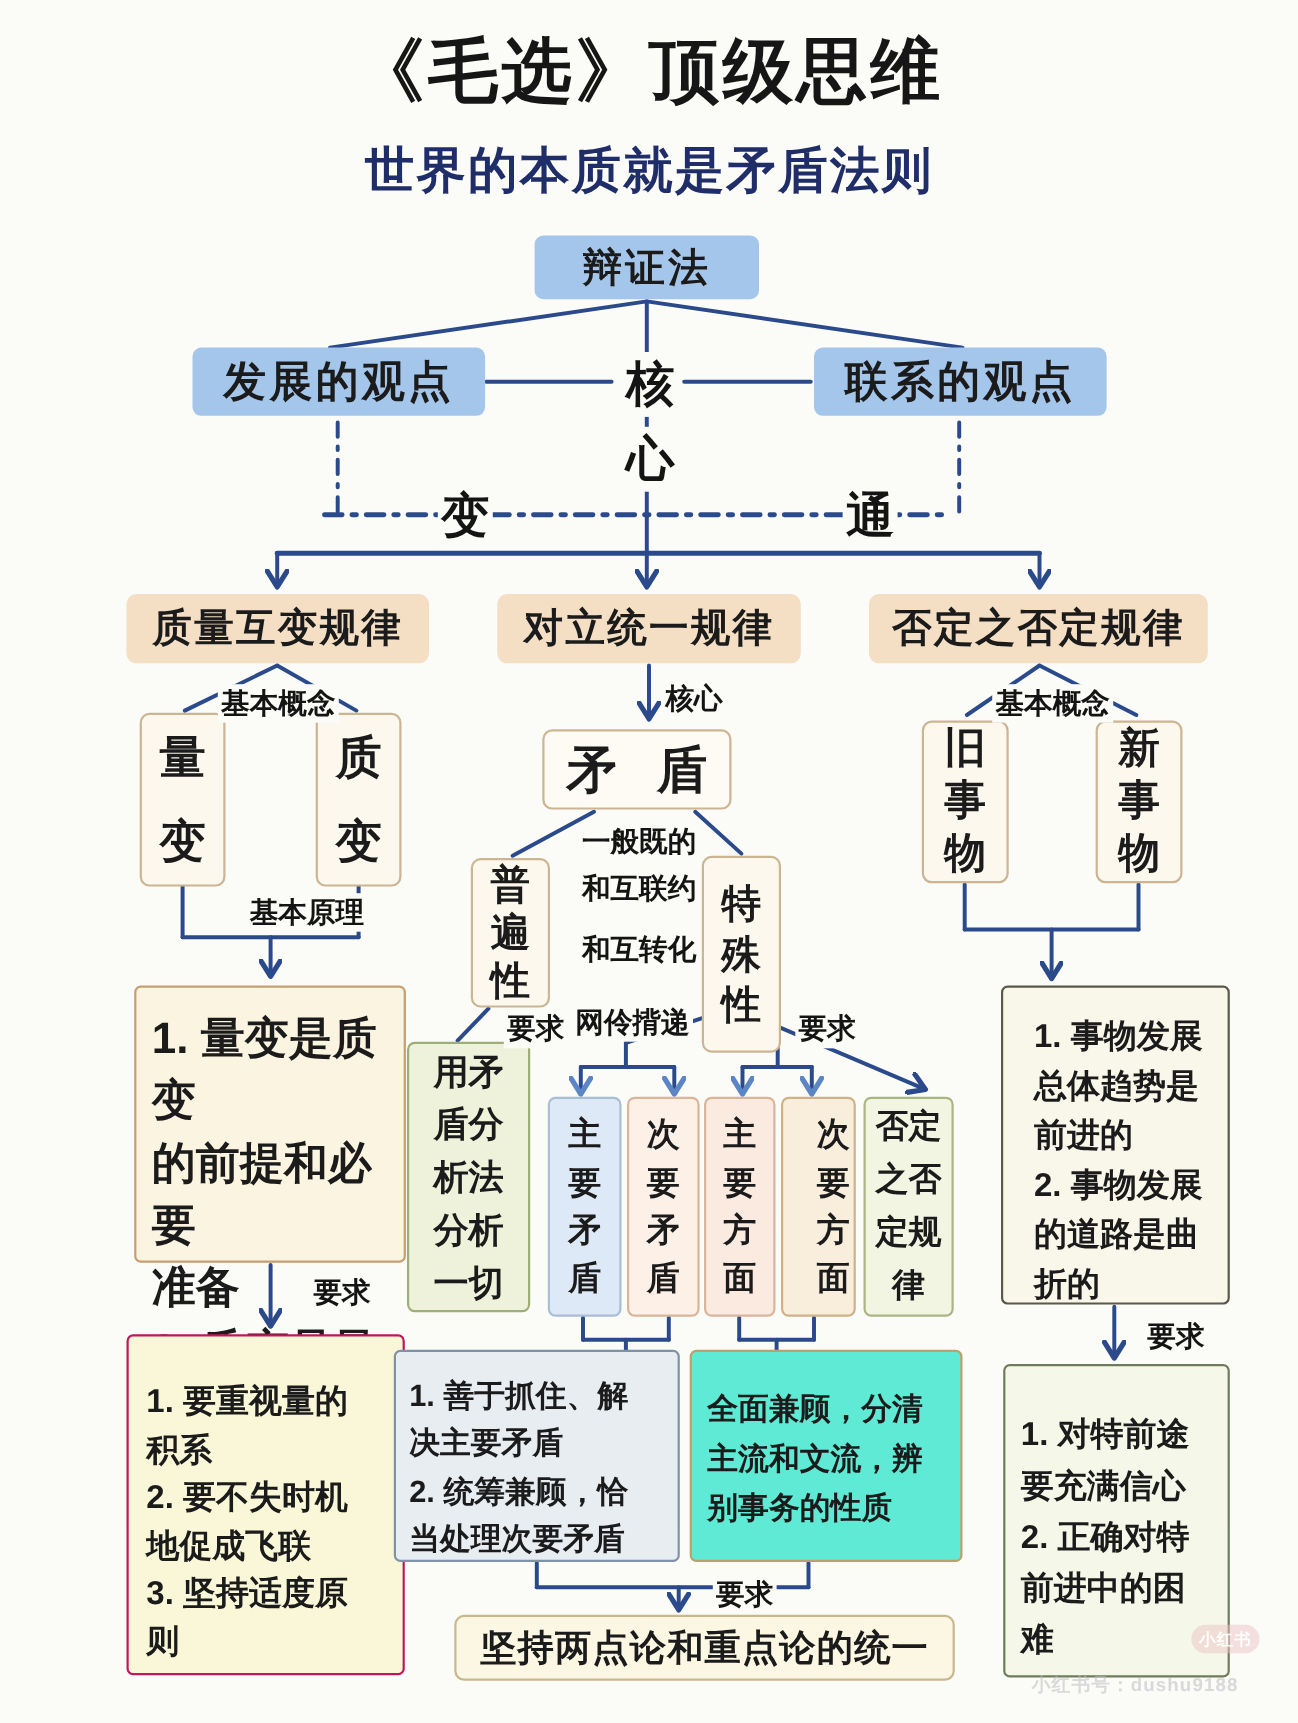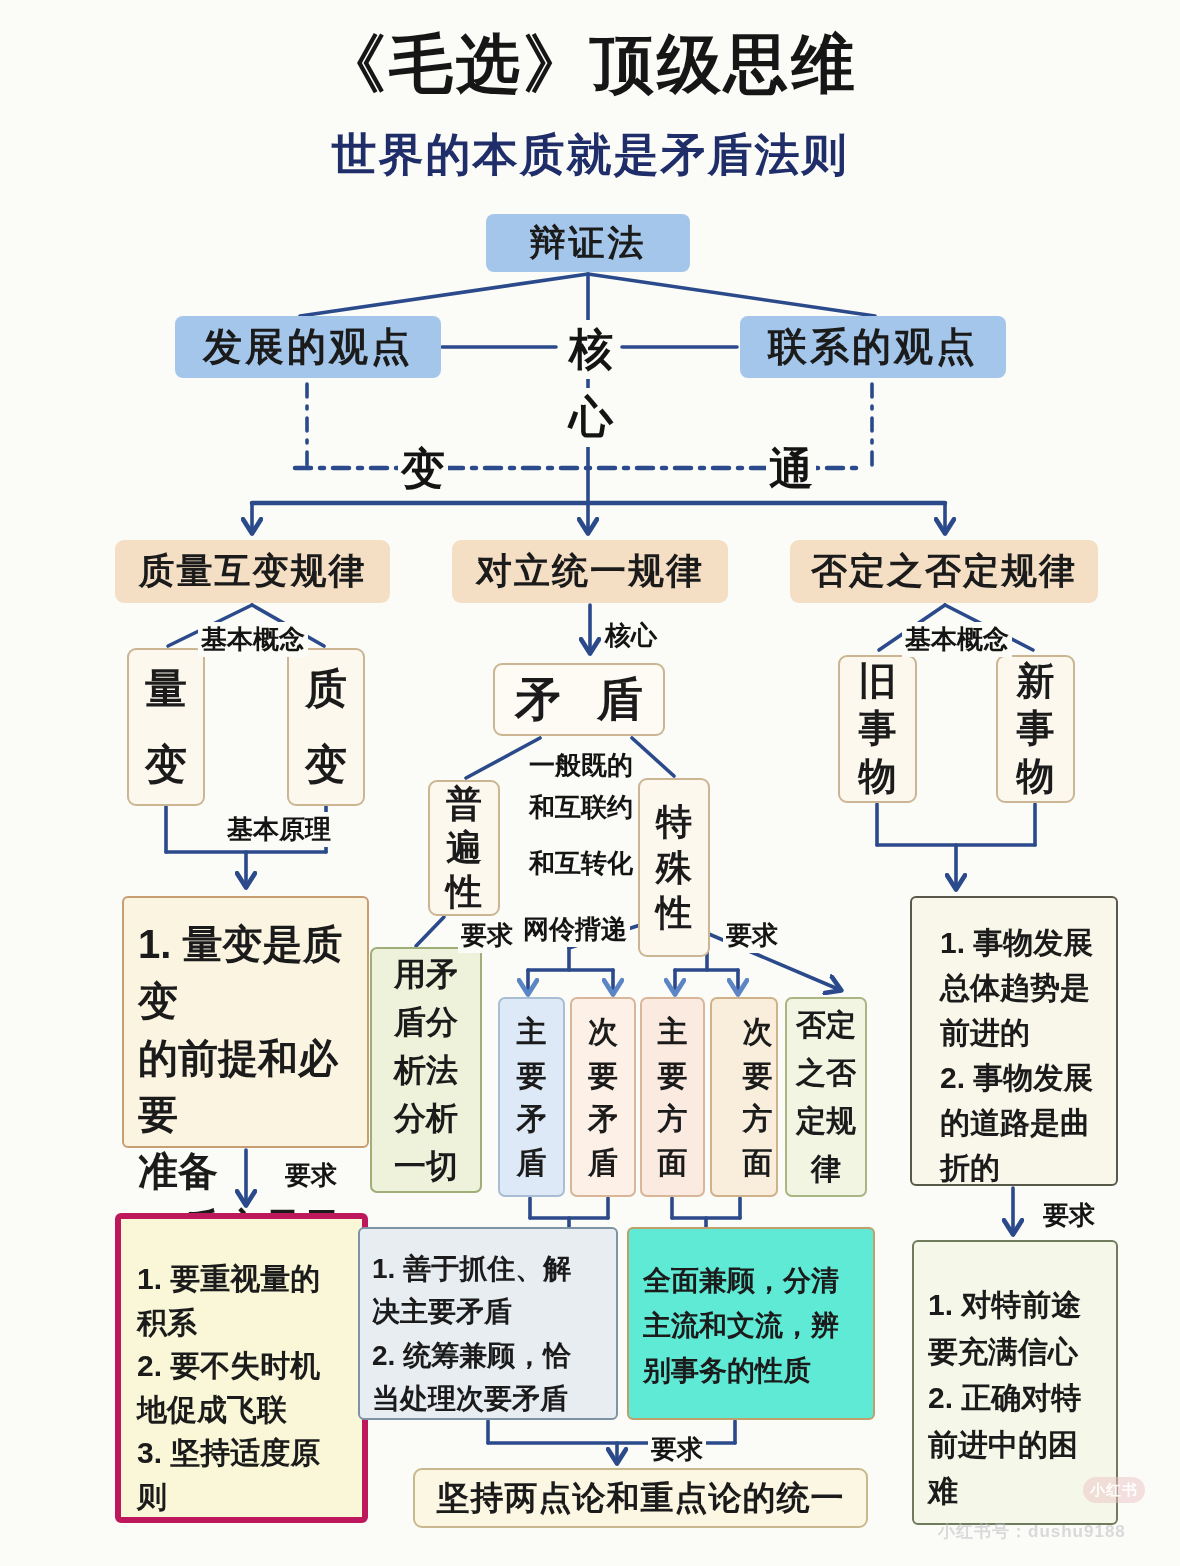--- a/index.html
+++ b/index.html
@@ -148,21 +148,21 @@
   <span class="lbl" style="left:224px;top:812px;">基本原理</span>
 
   <div class="box ml" style="left:122px;top:896px;width:247px;height:252px;background:#fbf4e1;border:2px solid #c79d72;font-size:40px;line-height:1.42;padding:18px 0 0 14px;">1. 量变是质变
 的前提和必要
 准备
 2. 质变是量变
 的必然结果</div>
 
   <span class="lbl" style="left:282px;top:1158px;">要求</span>
 
-  <div class="box ml" style="left:115px;top:1213px;width:253px;height:310px;background:#f9f7d7;border:6px solid #be185d;font-size:30px;line-height:1.45;padding:38px 0 0 16px;">1. 要重视量的
+  <div class="box ml" style="left:115px;top:1213px;width:253px;height:310px;background:#f9f7d7;border:2px solid #be185d;font-size:30px;line-height:1.45;padding:38px 0 0 16px;">1. 要重视量的
 积系
 2. 要不失时机
 地促成飞联
 3. 坚持适度原
 则</div>
 
   <span class="lbl" style="left:602px;top:618px;">核心</span>
 
   <div class="nd cream" style="left:493px;top:663px;width:172px;height:73px;font-size:46px;background:#fdfbf4;">
     <div style="width:128px;text-align:justify;text-align-last:justify;">矛盾</div>

